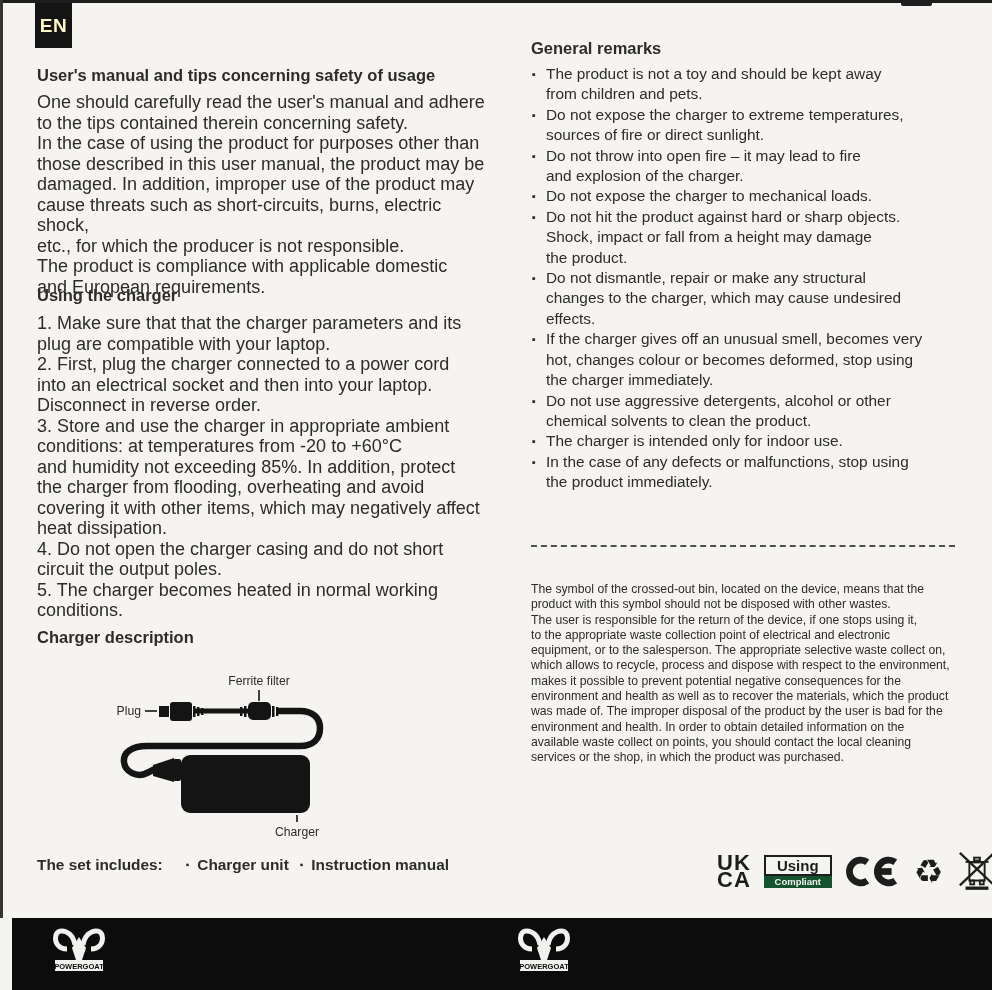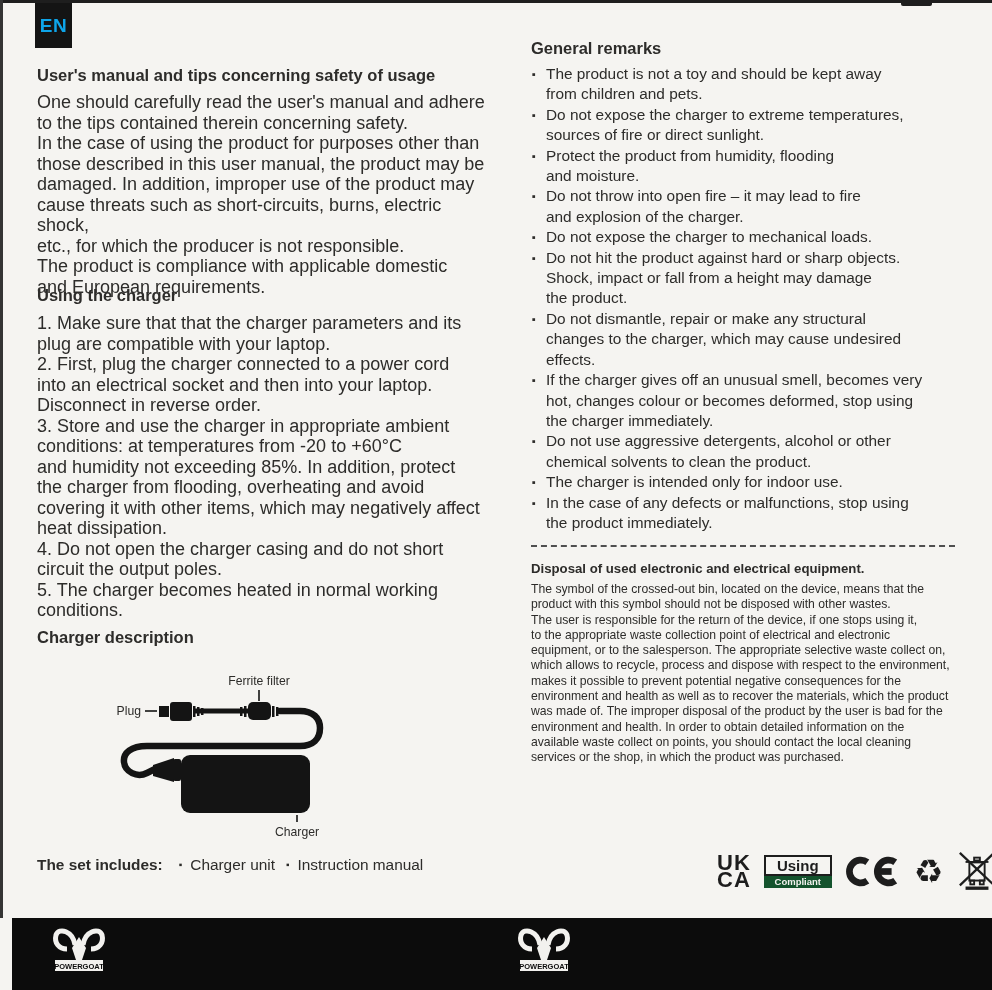--- a/index.html
+++ b/index.html
@@ -8,38 +8,38 @@
     background:#f5f4f1;color:#2d2c2a;
     font-family:"Liberation Sans","DejaVu Sans",sans-serif;
   }
   .abs{position:absolute;}
   
   .edge-top{left:0;top:0;width:992px;height:3px;background:#1e1e1e;}
   .edge-left{left:0;top:0;width:3px;height:918px;background:#343434;}
   .edge-blob{left:901px;top:0;width:31px;height:6px;background:#1e1e1e;border-radius:2px;}
   
   .en-badge{
-    left:35px;top:3px;width:37px;height:45px;background:#141414;color:#0ea5e9;
+    left:35px;top:3px;width:37px;height:45px;background:#141414;color:#fef9c3;
     display:flex;align-items:center;justify-content:center;
     font-weight:bold;font-size:19px;letter-spacing:.5px;
   }
   
   .h-main{font-weight:bold;font-size:16.5px;margin:0;}
   .h-sub{font-weight:bold;font-size:13.2px;margin:0;}
   .body-text{font-size:18px;line-height:20.5px;white-space:pre-line;margin:0;}
   .small-text{font-size:12.2px;line-height:15.3px;white-space:pre-line;margin:0;}
   
   .bullets{list-style:none;margin:0;padding:0;font-size:15.4px;line-height:20.4px;width:440px;}
   .bullets li{position:relative;padding-left:15px;white-space:pre-line;}
   .bullets li::before{content:"▪";position:absolute;left:1px;top:0;font-size:11px;}
   .sep{width:424px;border-top:2px dashed #4f4f4f;}
   
   .set-line{font-size:15.4px;white-space:nowrap;}
   .set-label{font-weight:bold;}
-  .set-items{display:inline;list-style:none;margin:5px;padding:0;}
+  .set-items{display:inline;list-style:none;margin:12px;padding:0;font-weight:bold;}
   .set-items li{display:inline-block;margin-left:11px;}
   .set-items li::before{content:"▪";font-size:10px;vertical-align:2px;margin-right:8px;}
   
   .marks-row{left:704px;top:850px;display:flex;align-items:center;gap:13px;color:#1d1d1d;margin-left:13px;}
   .ukca{font-weight:bold;font-size:22px;line-height:17.5px;letter-spacing:1px;}
   .rohs{width:68px;display:flex;flex-direction:column;}
   .rohs-title{border:2.5px solid #1d1d1d;font-weight:bold;font-size:15px;text-align:center;line-height:17px;background:#f5f4f1;}
   .rohs-sub{background:#14532d;color:#f3f2ef;font-size:9.5px;font-weight:bold;text-align:center;line-height:12px;}
   .recycle{font-family:"DejaVu Sans",sans-serif;font-size:33px;line-height:1;color:#1d1d1d;}
   
@@ -128,22 +128,20 @@
   <div class="abs set-line" style="left:37px;top:856px;">
     <span class="set-label">The set includes:</span><ul class="set-items"><li>Charger unit</li><li>Instruction manual</li></ul>
   </div>
 
   <h2 class="abs h-main" style="left:531px;top:39px;">General remarks</h2>
   <ul class="abs bullets" style="left:531px;top:64px;">
       <li>The product is not a toy and should be kept away
 from children and pets.</li>
       <li>Do not expose the charger to extreme temperatures,
 sources of fire or direct sunlight.</li>
-      <li>Protect the product from humidity, flooding
-and moisture.</li>
       <li>Do not throw into open fire – it may lead to fire
 and explosion of the charger.</li>
       <li>Do not expose the charger to mechanical loads.</li>
       <li>Do not hit the product against hard or sharp objects.
 Shock, impact or fall from a height may damage
 the product.</li>
       <li>Do not dismantle, repair or make any structural
 changes to the charger, which may cause undesired
 effects.</li>
       <li>If the charger gives off an unusual smell, becomes very
@@ -151,21 +149,20 @@
 the charger immediately.</li>
       <li>Do not use aggressive detergents, alcohol or other
 chemical solvents to clean the product.</li>
       <li>The charger is intended only for indoor use.</li>
       <li>In the case of any defects or malfunctions, stop using
 the product immediately.</li>
     </ul>
 
   <div class="abs sep" style="left:531px;top:545px;"></div>
 
-  <h3 class="abs h-sub" style="left:531px;top:561px;">Disposal of used electronic and electrical equipment.</h3>
   <p class="abs small-text" style="left:531px;top:582px;width:440px;">The symbol of the crossed-out bin, located on the device, means that the
 product with this symbol should not be disposed with other wastes.
 The user is responsible for the return of the device, if one stops using it,
 to the appropriate waste collection point of electrical and electronic
 equipment, or to the salesperson. The appropriate selective waste collect on,
 which allows to recycle, process and dispose with respect to the environment,
 makes it possible to prevent potential negative consequences for the
 environment and health as well as to recover the materials, which the product
 was made of. The improper disposal of the product by the user is bad for the
 environment and health. In order to obtain detailed information on the

